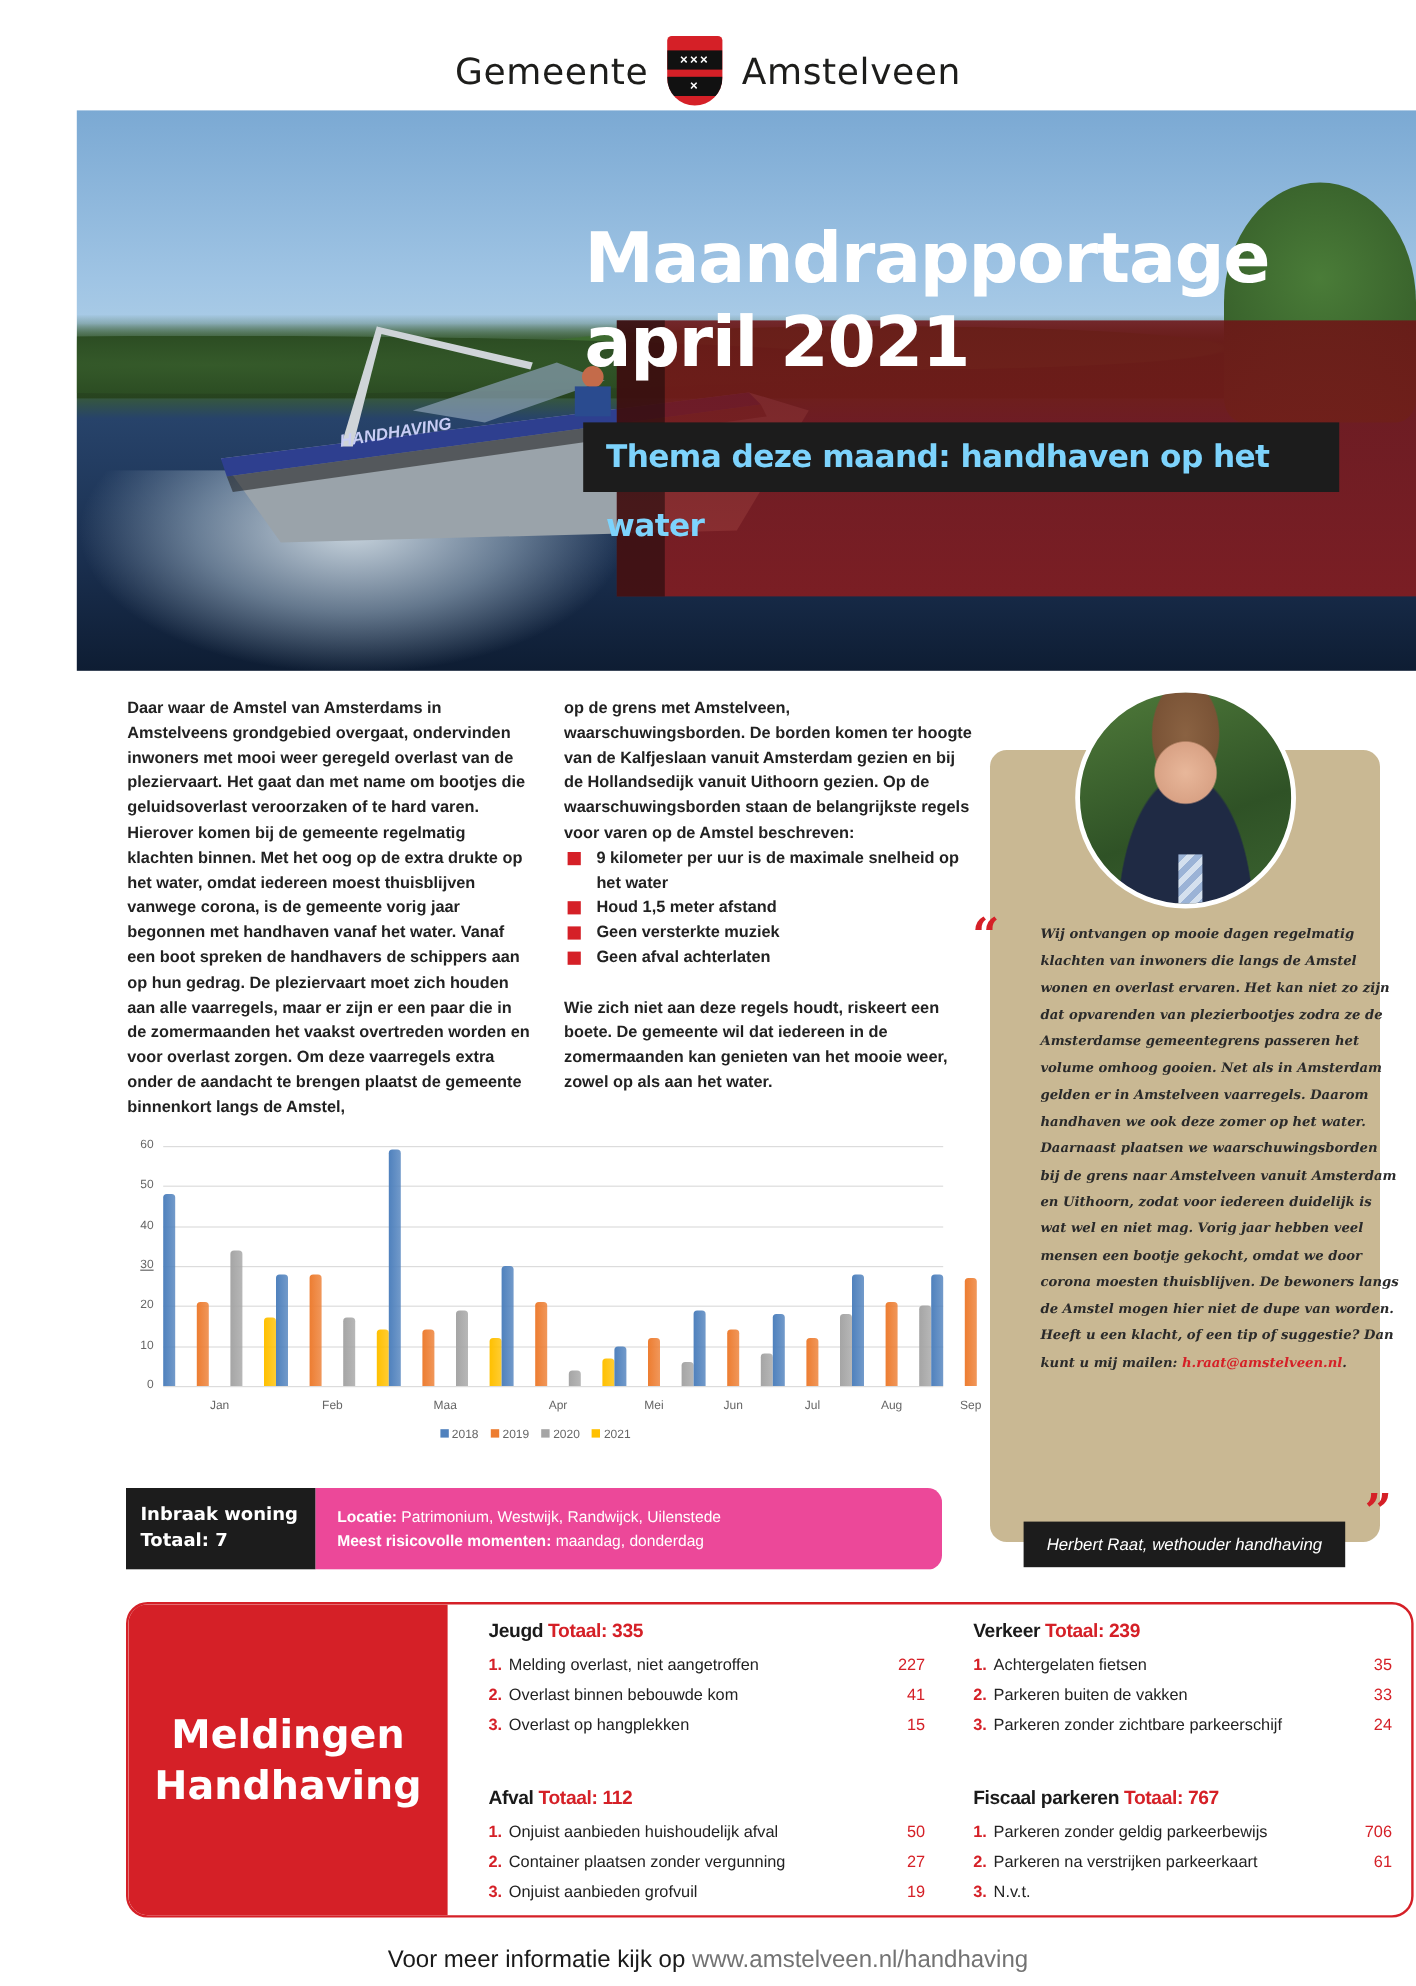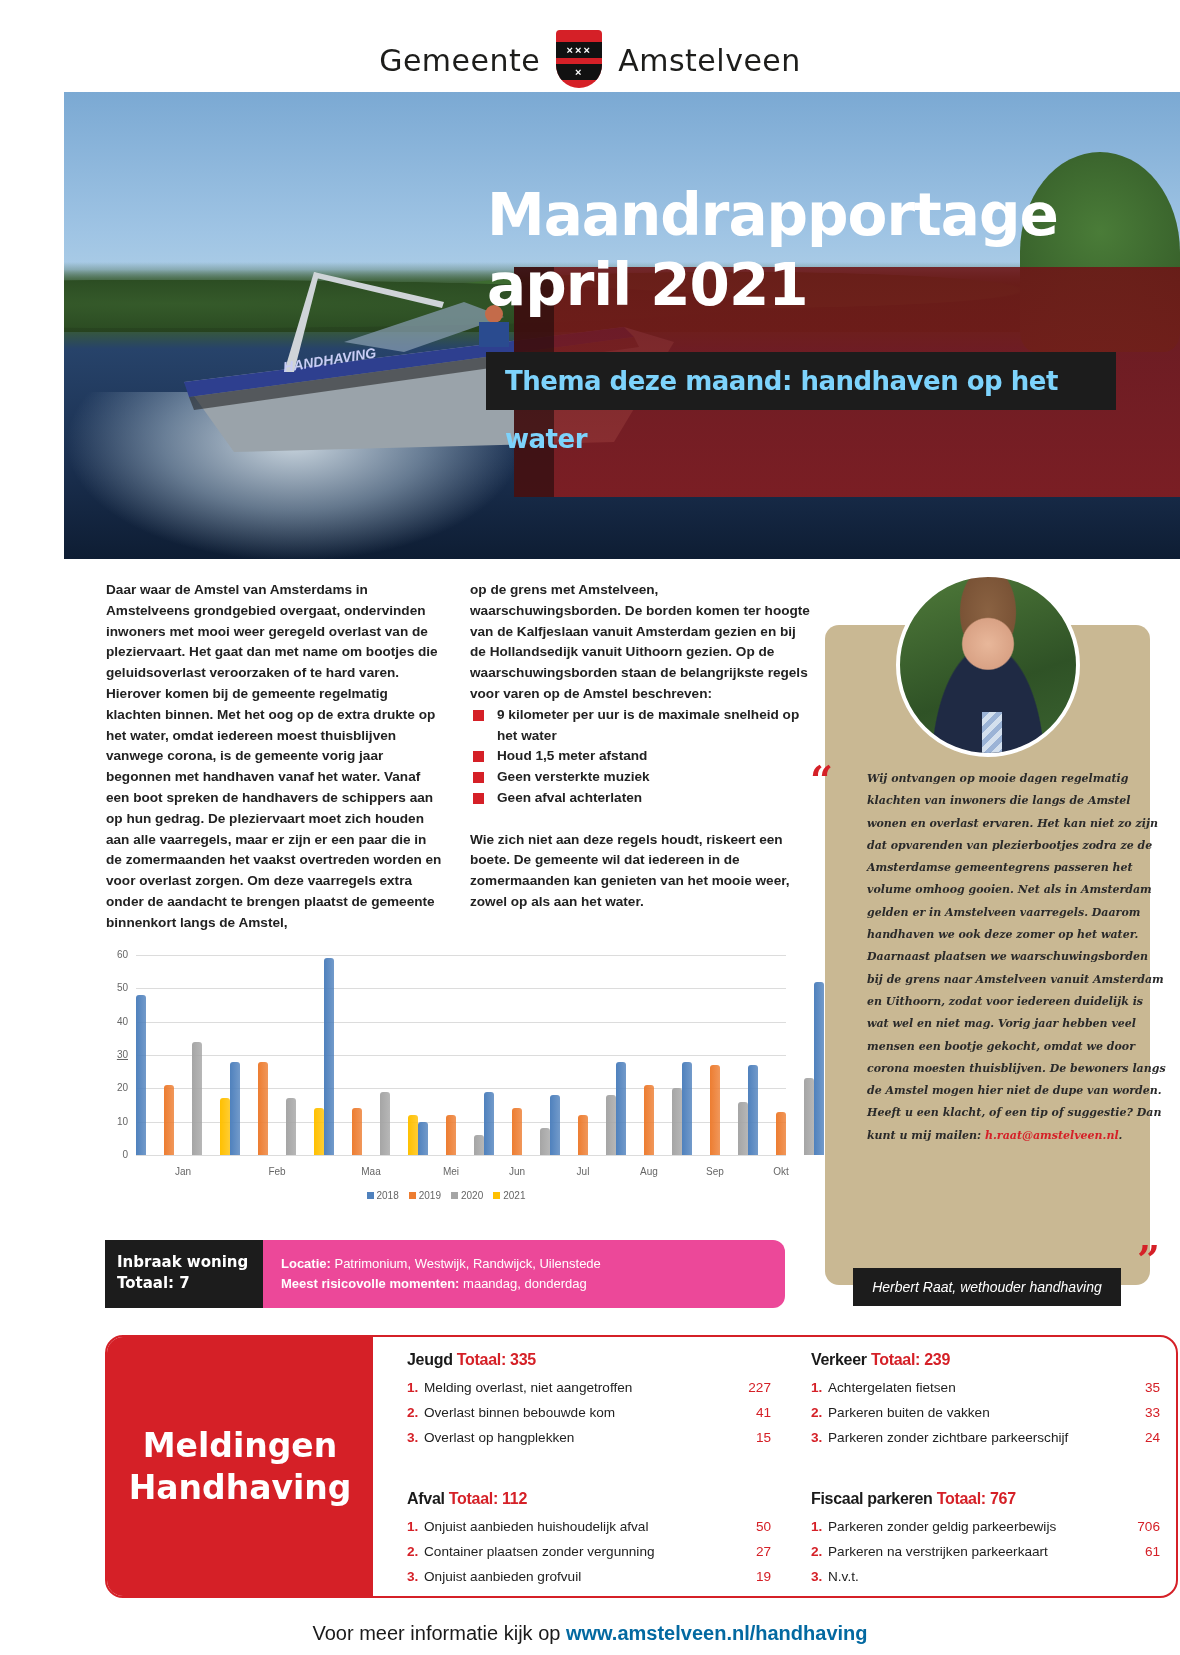--- a/index.html
+++ b/index.html
@@ -74,21 +74,21 @@
 .cat h3 .tot{color:#d52027;}
 .cat ul{list-style:none;}
 .cat li{display:flex;font-size:13.6px;line-height:25px;color:#222;}
 .cat li .num{color:#d52027;font-weight:bold;width:17px;}
 .cat li .txt{flex:1;}
 .cat li .val{color:#d52027;width:40px;text-align:right;padding-right:8px;}
 .cat.right li .val{width:70px;padding-right:16px;}
 
 
 .footer{position:absolute;left:0;top:1622px;width:1180px;text-align:center;font-size:20px;color:#1a1a1a;}
-.footer a{color:#0369a1;font-weight:bold;text-decoration:none;}
+.footer a{color:#737373;font-weight:normal;text-decoration:none;}
 </style>
 </head>
 <body>
 
 <div class="logo">
   <span class="logo-word">Gemeente</span>
   <div class="shield-wrap">
     <div class="shield">
       <div class="band b1">×××</div>
       <div class="band b2">×</div>
@@ -167,20 +167,27 @@
           <div class="xlab">Feb</div>
         </div>
         <div class="group">
           <div class="bar" title="2018: 59" style="height: 196.667px; background: linear-gradient(90deg, rgb(79, 129, 189), rgba(79, 129, 189, 0.8));"></div>
           <div class="bar" title="2019: 14" style="height: 46.6667px; background: linear-gradient(90deg, rgb(237, 125, 49), rgba(237, 125, 49, 0.8));"></div>
           <div class="bar" title="2020: 19" style="height: 63.3333px; background: linear-gradient(90deg, rgb(165, 165, 165), rgba(165, 165, 165, 0.8));"></div>
           <div class="bar" title="2021: 12" style="height: 40px; background: linear-gradient(90deg, rgb(255, 192, 0), rgba(255, 192, 0, 0.8));"></div>
           <div class="xlab">Maa</div>
         </div>
         <div class="group">
+          <div class="bar" title="2018: 30" style="height: 100px; background: linear-gradient(90deg, rgb(79, 129, 189), rgba(79, 129, 189, 0.8));"></div>
+          <div class="bar" title="2019: 21" style="height: 70px; background: linear-gradient(90deg, rgb(237, 125, 49), rgba(237, 125, 49, 0.8));"></div>
+          <div class="bar" title="2020: 4" style="height: 13.3333px; background: linear-gradient(90deg, rgb(165, 165, 165), rgba(165, 165, 165, 0.8));"></div>
+          <div class="bar" title="2021: 7" style="height: 23.3333px; background: linear-gradient(90deg, rgb(255, 192, 0), rgba(255, 192, 0, 0.8));"></div>
+          <div class="xlab">Apr</div>
+        </div>
+        <div class="group">
           <div class="bar" title="2018: 10" style="height: 33.3333px; background: linear-gradient(90deg, rgb(79, 129, 189), rgba(79, 129, 189, 0.8));"></div>
           <div class="bar" title="2019: 12" style="height: 40px; background: linear-gradient(90deg, rgb(237, 125, 49), rgba(237, 125, 49, 0.8));"></div>
           <div class="bar" title="2020: 6" style="height: 20px; background: linear-gradient(90deg, rgb(165, 165, 165), rgba(165, 165, 165, 0.8));"></div>
           <div class="xlab">Mei</div>
         </div>
         <div class="group">
           <div class="bar" title="2018: 19" style="height: 63.3333px; background: linear-gradient(90deg, rgb(79, 129, 189), rgba(79, 129, 189, 0.8));"></div>
           <div class="bar" title="2019: 14" style="height: 46.6667px; background: linear-gradient(90deg, rgb(237, 125, 49), rgba(237, 125, 49, 0.8));"></div>
           <div class="bar" title="2020: 8" style="height: 26.6667px; background: linear-gradient(90deg, rgb(165, 165, 165), rgba(165, 165, 165, 0.8));"></div>
           <div class="xlab">Jun</div>

